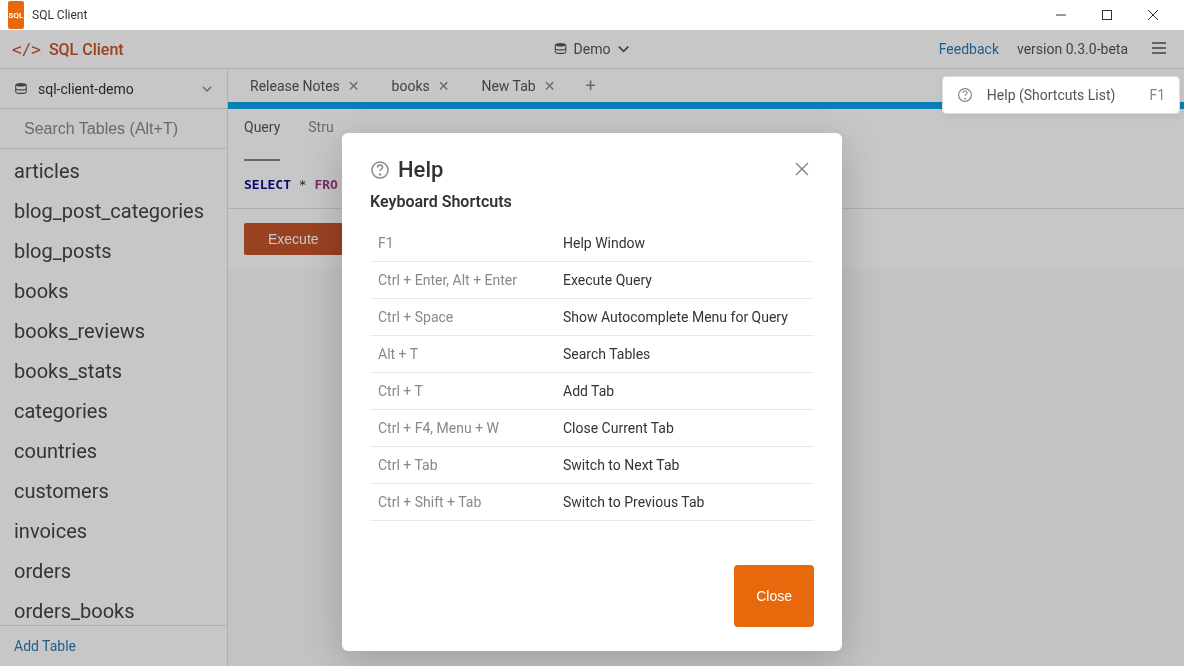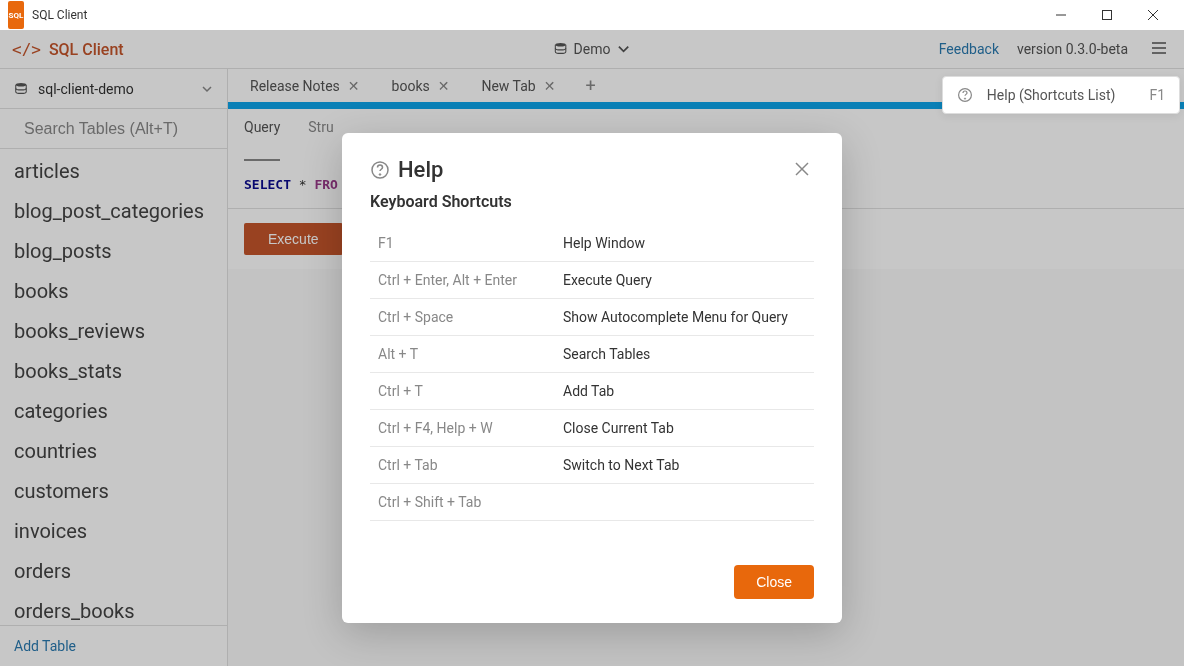--- a/index.html
+++ b/index.html
@@ -80,21 +80,21 @@
     .modal-title-wrap { display: flex; align-items: center; gap: 8px; }
     .modal-title-wrap svg { width: 20px; height: 20px; stroke: #888; }
     .modal-title { font-size: 22px; font-weight: 500; color: #333; }
     .modal-close { margin-left: auto; cursor: pointer; color: #888; padding: 4px; }
     .modal-close svg { width: 16px; height: 16px; }
     .modal-section-title { font-size: 16px; font-weight: 600; margin-bottom: 14px; color: #333; }
     .shortcut-row { display: flex; padding: 10px 8px; border-bottom: 1px solid #e8e8e8; font-size: 14px; }
     .shortcut-key { width: 185px; color: #888; }
     .shortcut-desc { flex: 1; color: #333; }
     .modal-footer { display: flex; justify-content: flex-end; margin-top: 44px; }
-    .close-btn { background: #e8680c; color: #fff; border: none; padding: 9px 22px; font-size: 14px; cursor: pointer; border-radius: 4px; }
+    .close-btn { background: #e8680c; color: #fff; border: none; padding: 23px 22px; font-size: 14px; cursor: pointer; border-radius: 4px; }
   </style>
 </head>
 <body>
 
 <div class="titlebar">
   <div class="titlebar-icon">SQL</div>
   <div class="titlebar-title">SQL Client</div>
   <div class="titlebar-controls">
     <div class="titlebar-btn">
       <svg viewBox="0 0 12 12">
@@ -266,28 +266,29 @@
         </div>
         <div class="shortcut-row">
           <div class="shortcut-key">Alt + T</div>
           <div class="shortcut-desc">Search Tables</div>
         </div>
         <div class="shortcut-row">
           <div class="shortcut-key">Ctrl + T</div>
           <div class="shortcut-desc">Add Tab</div>
         </div>
         <div class="shortcut-row">
-          <div class="shortcut-key">Ctrl + F4, Help + W</div>
+          <div class="shortcut-key">Ctrl + F4, Menu + W</div>
           <div class="shortcut-desc">Close Current Tab</div>
         </div>
         <div class="shortcut-row">
           <div class="shortcut-key">Ctrl + Tab</div>
           <div class="shortcut-desc">Switch to Next Tab</div>
         </div>
         <div class="shortcut-row">
           <div class="shortcut-key">Ctrl + Shift + Tab</div>
+          <div class="shortcut-desc">Switch to Previous Tab</div>
         </div>
       </div>
     <div class="modal-footer">
       <button class="close-btn">Close</button>
     </div>
   </div>
 </div>
 
 </body></html>

